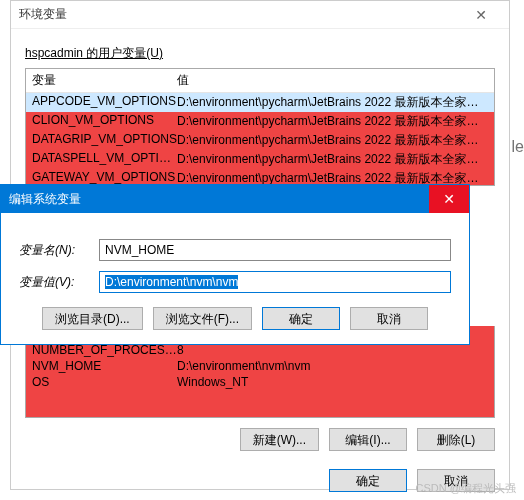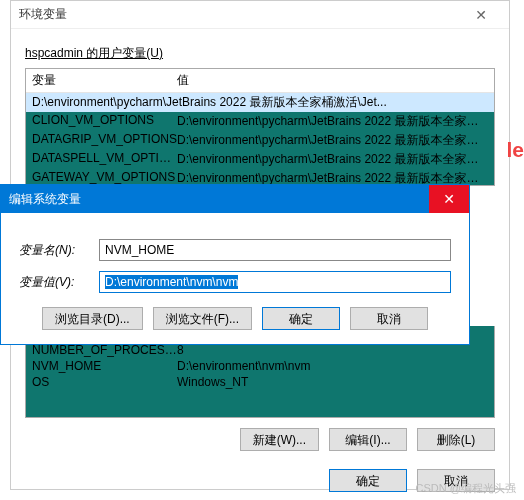--- a/index.html
+++ b/index.html
@@ -34,21 +34,21 @@
   align-items: center;
   justify-content: center;
   color: #666;
   font-size: 14px;
 }
 .close-btn.blue { background: #e81123; color: #fff; margin-right:-8px; margin-top:0; height:28px; }
 .content { padding: 10px 14px; }
 .section-label { font-size: 12px; margin: 6px 0; text-decoration: underline; }
 .listbox {
   border: 1px solid #aaa;
-  background: #0f766e;
+  background: #ef4444;
   width: 100%;
 }
 .listbox-header {
   display: flex;
   background: #fff;
   border-bottom: 1px solid #e5e5e5;
   padding: 3px 6px;
   font-size: 12px;
 }
 .listbox-header .col1 { width: 145px; }
@@ -96,41 +96,42 @@
   position: absolute;
   bottom: 4px;
   right: 8px;
   font-size: 11px;
   color: #bbb;
 }
 .le-frag {
   position: absolute;
   right: 0;
   top: 138px;
-  font-size: 21px;
-  font-weight: bold;
-  color: #ef4444;
+  font-size: 16px;
+  font-weight: normal;
+  color: #737373;
 }
 </style>
 </head>
 <body>
 
 <div class="dialog" style="left:10px; top:0; width:500px; height:490px;">
   <div class="titlebar white">
     <span class="title">环境变量</span>
     <span class="close-btn">✕</span>
   </div>
   <div class="content">
     <div class="section-label">hspcadmin 的用户变量(U)</div>
     <div class="listbox" style="height:118px; overflow:hidden;">
       <div class="listbox-header">
         <span class="col1">变量</span>
         <span class="col2">值</span>
       </div>
       <div class="row sel">
+          <span class="col1">APPCODE_VM_OPTIONS</span>
           <span class="col2">D:\environment\pycharm\JetBrains 2022 最新版本全家桶激活\Jet...</span>
         </div>
       <div class="row">
           <span class="col1">CLION_VM_OPTIONS</span>
           <span class="col2">D:\environment\pycharm\JetBrains 2022 最新版本全家桶激活\Jet...</span>
         </div>
       <div class="row">
           <span class="col1">DATAGRIP_VM_OPTIONS</span>
           <span class="col2">D:\environment\pycharm\JetBrains 2022 最新版本全家桶激活\Jet...</span>
         </div>

